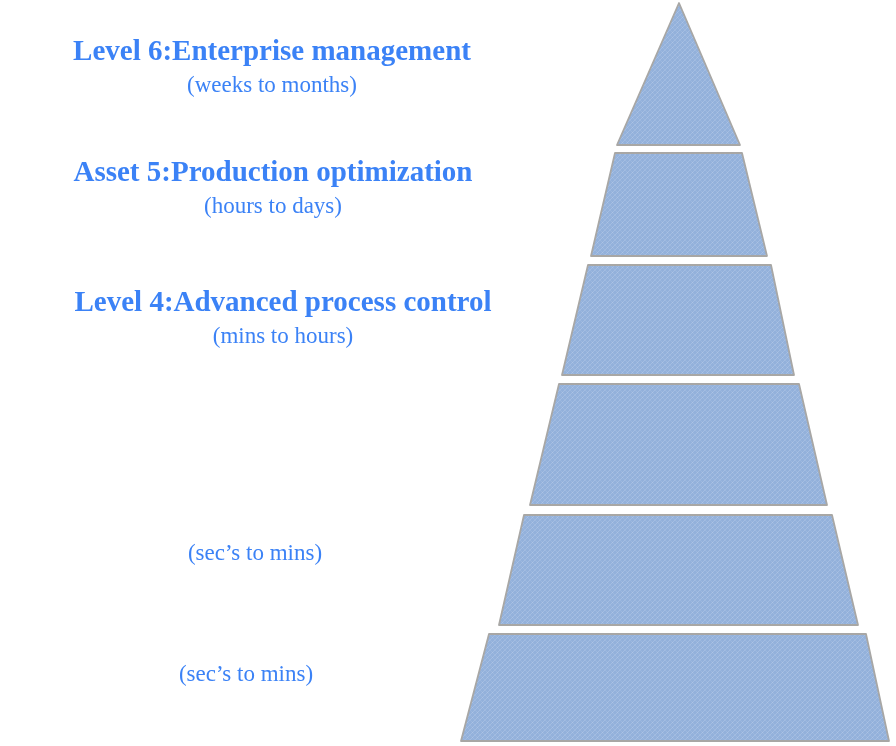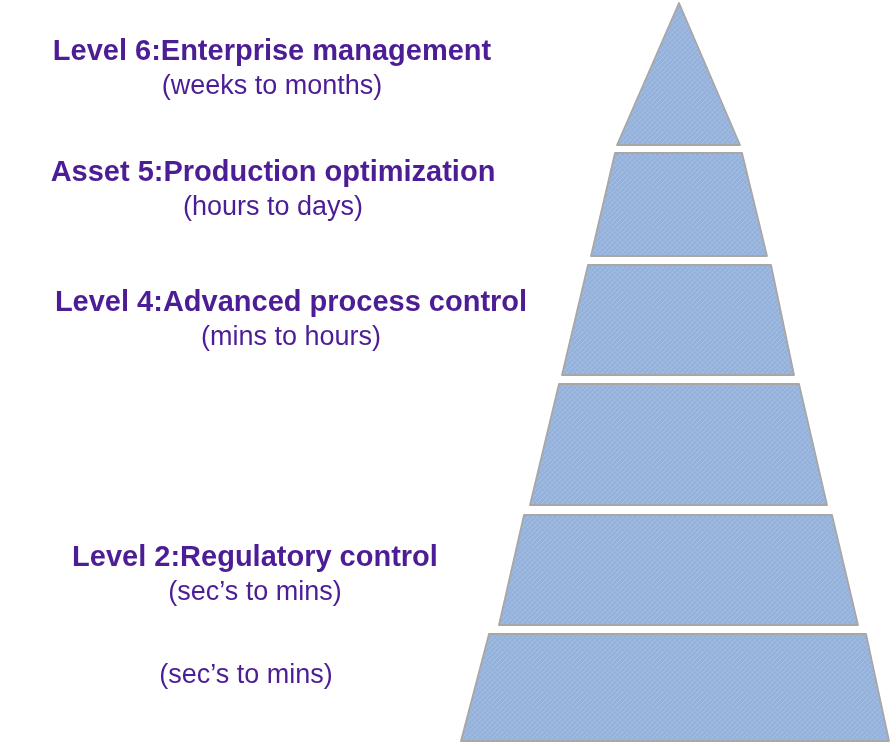--- a/index.html
+++ b/index.html
@@ -22,34 +22,35 @@
   }
   .pyramid-svg polygon {
     fill: url(#seg-hatch);
     stroke: #a8a7a5;
     stroke-width: 1.8;
     stroke-linejoin: round;
   }
   .level-label {
     position: absolute;
     text-align: center;
-    color: #4c1d95;
+    color: #3b82f6;
     white-space: nowrap;
+    font-family: Liberation Serif, serif;
   }
   .level-label .main {
     display: block;
     font-weight: bold;
     font-size: 29px;
     line-height: 38px;
     letter-spacing: 0px;
   }
   .level-label .sub {
     display: block;
     font-weight: normal;
-    font-size: 27px;
+    font-size: 23px;
     line-height: 32px;
   }
 </style>
 </head>
 <body>
 
 <div class="canvas">
 
   <svg class="pyramid-svg" width="896" height="746" viewBox="0 0 896 746">
     <defs>
@@ -70,30 +71,29 @@
   <div class="level-label" style="top:31px; left:0; width:544px;">
     <span class="main">Level 6:Enterprise management</span>
     <span class="sub">(weeks to months)</span>
   </div>
 
   <div class="level-label" style="top:152px; left:0; width:546px;">
     <span class="main">Asset 5:Production optimization</span>
     <span class="sub">(hours to days)</span>
   </div>
 
-  <div class="level-label" style="top:282px; left:16px; width:550px;">
+  <div class="level-label" style="top:282px; left:8px; width:550px;">
     <span class="main">Level 4:Advanced process control</span>
     <span class="sub">(mins to hours)</span>
   </div>
 
   <div class="level-label" style="top:411px; left:0; width:506px;">
   </div>
 
   <div class="level-label" style="top:537px; left:0; width:510px;">
-    <span class="main">Level 2:Regulatory control</span>
     <span class="sub">(sec’s to mins)</span>
   </div>
 
   <div class="level-label" style="top:658px; left:0; width:492px;">
     <span class="sub">(sec’s to mins)</span>
   </div>
 
 </div>
 
 </body></html>

